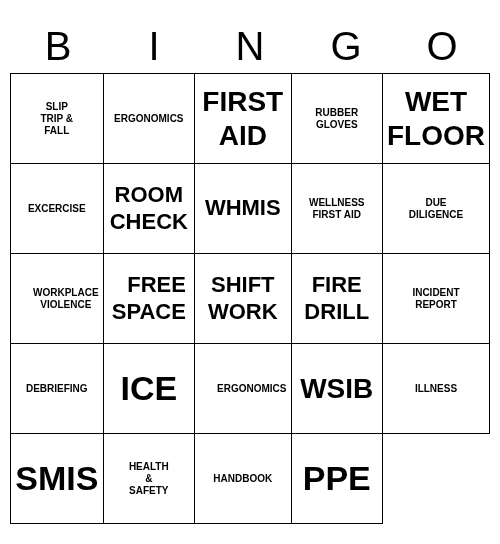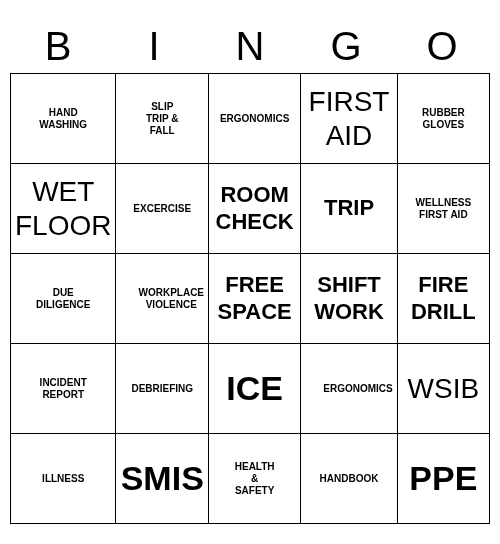--- a/index.html
+++ b/index.html
@@ -70,44 +70,40 @@
       font-weight: bold;
     }
 
     .size-large {
       font-size: 22px;
       font-weight: bold;
     }
 
     .size-xlarge {
       font-size: 28px;
-      font-weight: normal;
+      font-weight: bold;
     }
 
     .size-huge {
       font-size: 34px;
       font-weight: bold;
     }
   </style>
 </head>
 <body>
 
 <div class="bingo-container">
   <div class="bingo-header">
   <div class="bingo-header-cell">B</div>
       <div class="bingo-header-cell">I</div>
       <div class="bingo-header-cell">N</div>
       <div class="bingo-header-cell">G</div>
       <div class="bingo-header-cell">O</div>
     </div>
   <div class="bingo-grid">
-  <div class="bingo-cell">
-        <span class="cell-text size-small" style="white-space: pre-line;">HAND
-WASHING</span>
-      </div>
       <div class="bingo-cell">
         <span class="cell-text size-medium" style="white-space: pre-line;">SLIP
 TRIP &amp;
 FALL</span>
       </div>
       <div class="bingo-cell">
         <span class="cell-text size-small" style="white-space: pre-line;">ERGONOMICS</span>
       </div>
       <div class="bingo-cell">
         <span class="cell-text size-xlarge" style="white-space: pre-line;">FIRST
@@ -122,36 +118,36 @@
 FLOOR</span>
       </div>
       <div class="bingo-cell">
         <span class="cell-text size-small" style="white-space: pre-line;">EXCERCISE</span>
       </div>
       <div class="bingo-cell">
         <span class="cell-text size-large" style="white-space: pre-line;">ROOM
 CHECK</span>
       </div>
       <div class="bingo-cell">
-        <span class="cell-text size-large" style="white-space: pre-line;">TRIP</span>
+        <span class="cell-text size-large" style="white-space: pre-line;">WHMIS</span>
       </div>
       <div class="bingo-cell">
         <span class="cell-text size-small" style="white-space: pre-line;">WELLNESS
 FIRST AID</span>
       </div>
       <div class="bingo-cell">
         <span class="cell-text size-small" style="white-space: pre-line;">DUE
 DILIGENCE</span>
       </div>
       <div class="bingo-cell">
         <span class="cell-text size-small" style="white-space: pre-line; margin-left: 18px;">WORKPLACE
 VIOLENCE</span>
       </div>
       <div class="bingo-cell">
-        <span class="cell-text size-large" style="white-space: pre-line;">FREE
+        <span class="cell-text size-large" style="white-space: pre-line; text-align: right;">FREE
 SPACE</span>
       </div>
       <div class="bingo-cell">
         <span class="cell-text size-large" style="white-space: pre-line;">SHIFT
 WORK</span>
       </div>
       <div class="bingo-cell">
         <span class="cell-text size-large" style="white-space: pre-line;">FIRE
 DRILL</span>
       </div>

